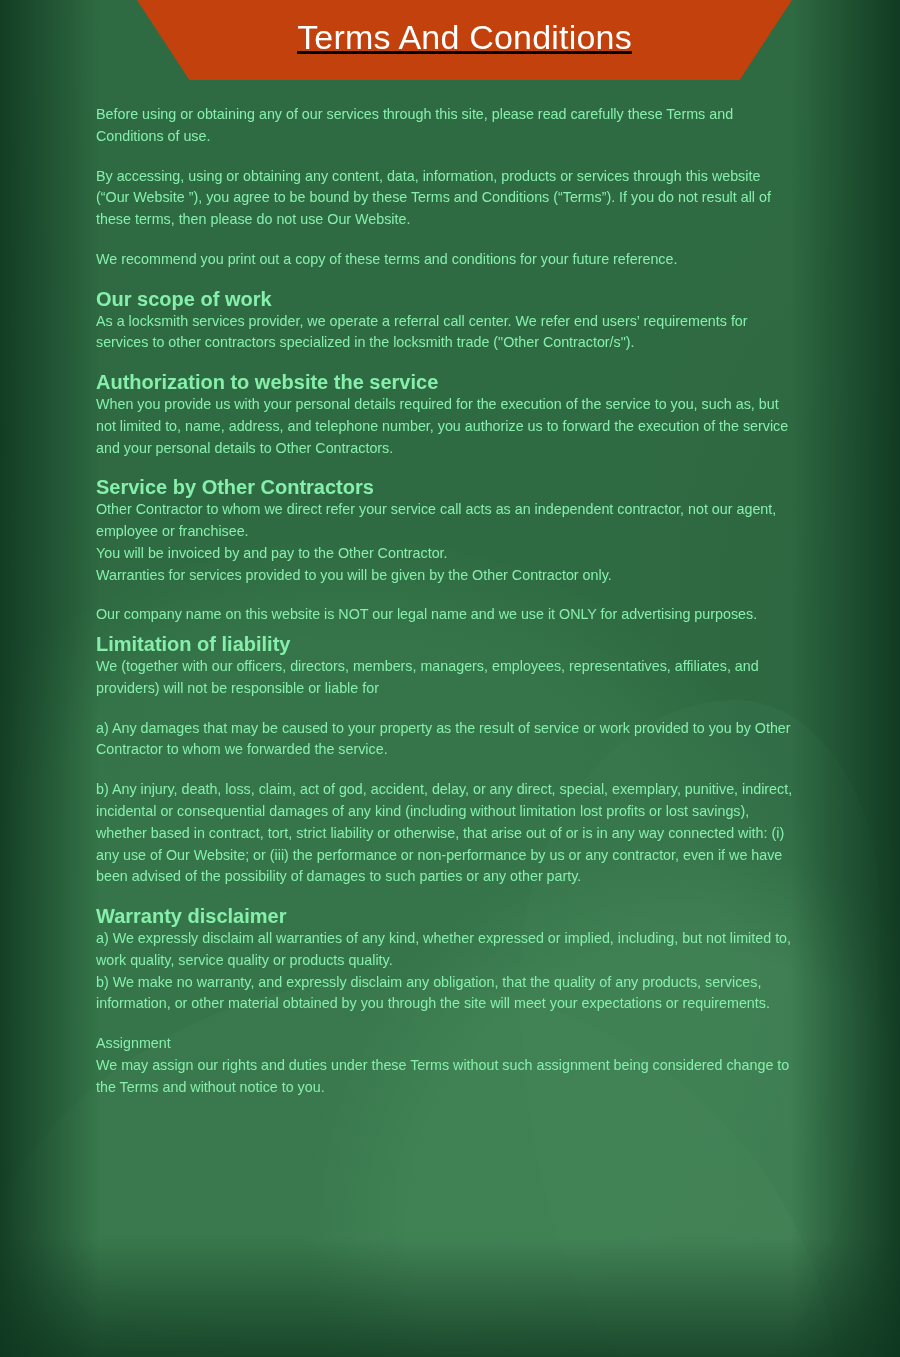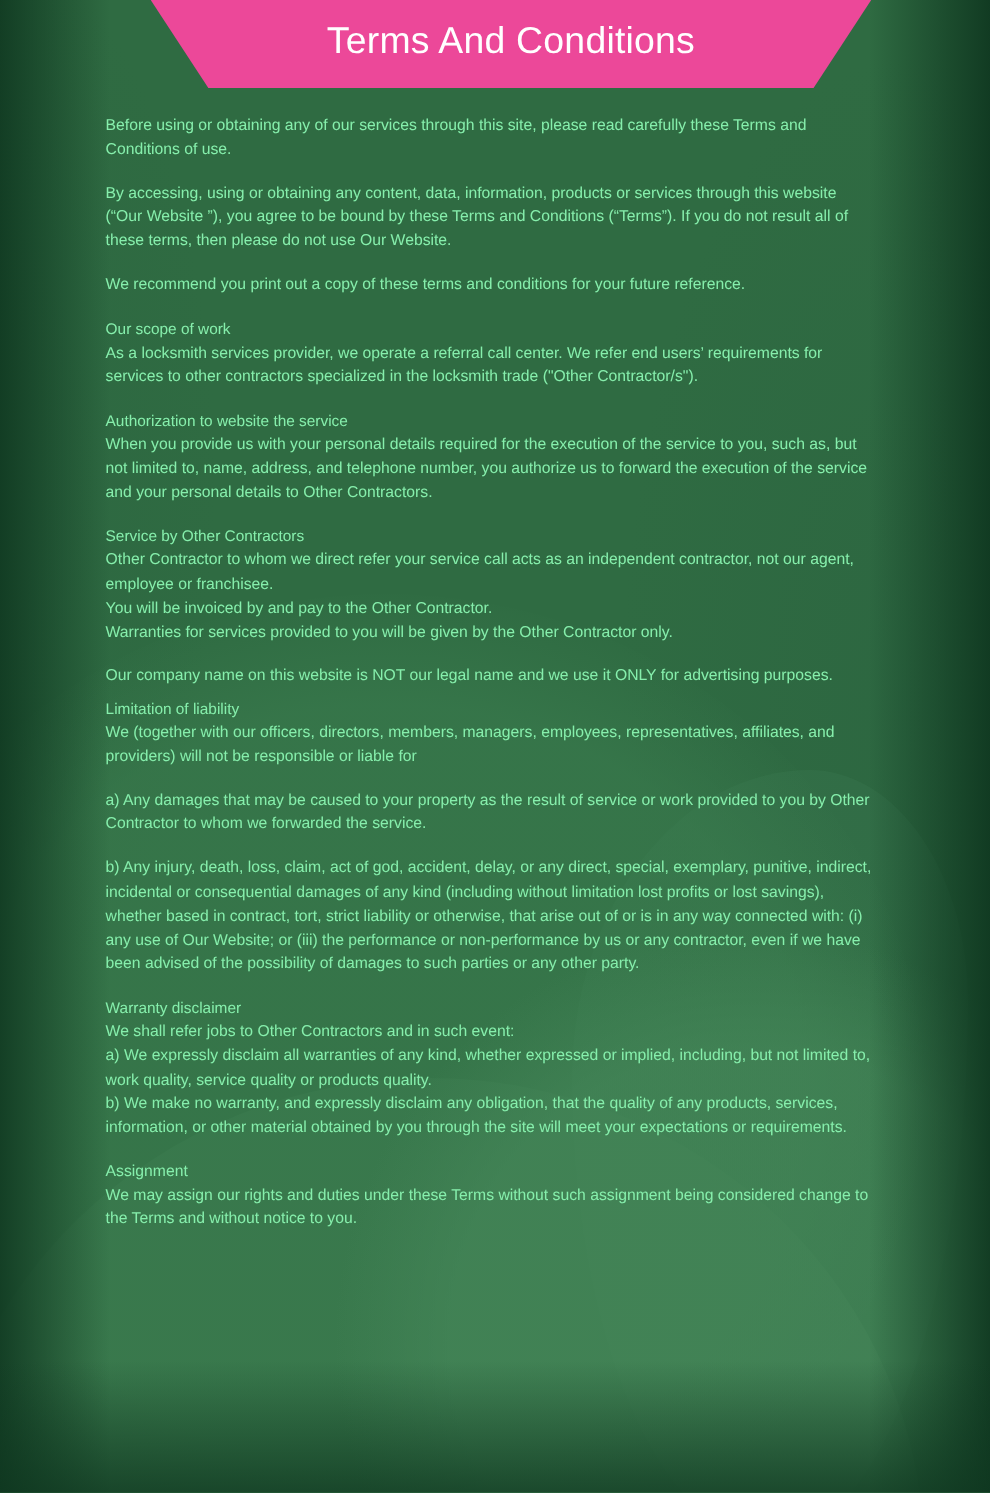--- a/index.html
+++ b/index.html
@@ -81,26 +81,27 @@
     background: rgba(120,190,140,0.07);
   }
 
   
   #banner {
     position: absolute;
     left: 137px;
     top: 0;
     width: 655px;
     height: 80px;
-    background: #ec4899;
+    background: #c2410c;
     clip-path: polygon(0 0, 100% 0, 92% 100%, 8% 100%);
     display: flex;
     align-items: center;
     justify-content: center;
     z-index: 5;
+    text-decoration: underline;
   }
   #banner-title {
     color: #ffffff;
     font-size: 34px;
     font-weight: 400;
     letter-spacing: 0.2px;
     line-height: 1;
     padding-bottom: 6px;
     text-align: center;
     white-space: nowrap;
@@ -113,22 +114,22 @@
     top: 104px;
     width: 700px;
     z-index: 4;
     color: #86efac;
     font-size: 14.3px;
     line-height: 21.8px;
   }
   .block { margin: 0 0 18px 0; }
   .block p { margin: 0; }
   .heading {
-    font-weight: normal;
-    font-size: 14px;
+    font-weight: bold;
+    font-size: 20px;
     margin: 0 0 1px 0;
   }
   .plain-heading {
     font-weight: normal;
     margin: 0 0 1px 0;
   }
   .gap-small { margin-bottom: 8px; }
 </style>
 </head>
 <body>
@@ -194,21 +195,20 @@
     <div class="block">
       <p>a) Any damages that may be caused to your property as the result of service or work provided to you by Other Contractor to whom we forwarded the service.</p>
     </div>
 
     <div class="block">
       <p>b) Any injury, death, loss, claim, act of god, accident, delay, or any direct, special, exemplary, punitive, indirect, incidental or consequential damages of any kind (including without limitation lost profits or lost savings), whether based in contract, tort, strict liability or otherwise, that arise out of or is in any way connected with: (i) any use of Our Website; or (iii) the performance or non-performance by us or any contractor, even if we have been advised of the possibility of damages to such parties or any other party.</p>
     </div>
 
     <div class="block">
       <p class="heading">Warranty disclaimer</p>
-      <p>We shall refer jobs to Other Contractors and in such event:</p>
       <p>a) We expressly disclaim all warranties of any kind, whether expressed or implied, including, but not limited to, work quality, service quality or products quality.</p>
       <p>b) We make no warranty, and expressly disclaim any obligation, that the quality of any products, services, information, or other material obtained by you through the site will meet your expectations or requirements.</p>
     </div>
 
     <div class="block">
       <p class="plain-heading">Assignment</p>
       <p>We may assign our rights and duties under these Terms without such assignment being considered change to the Terms and without notice to you.</p>
     </div>
 
   </div>

